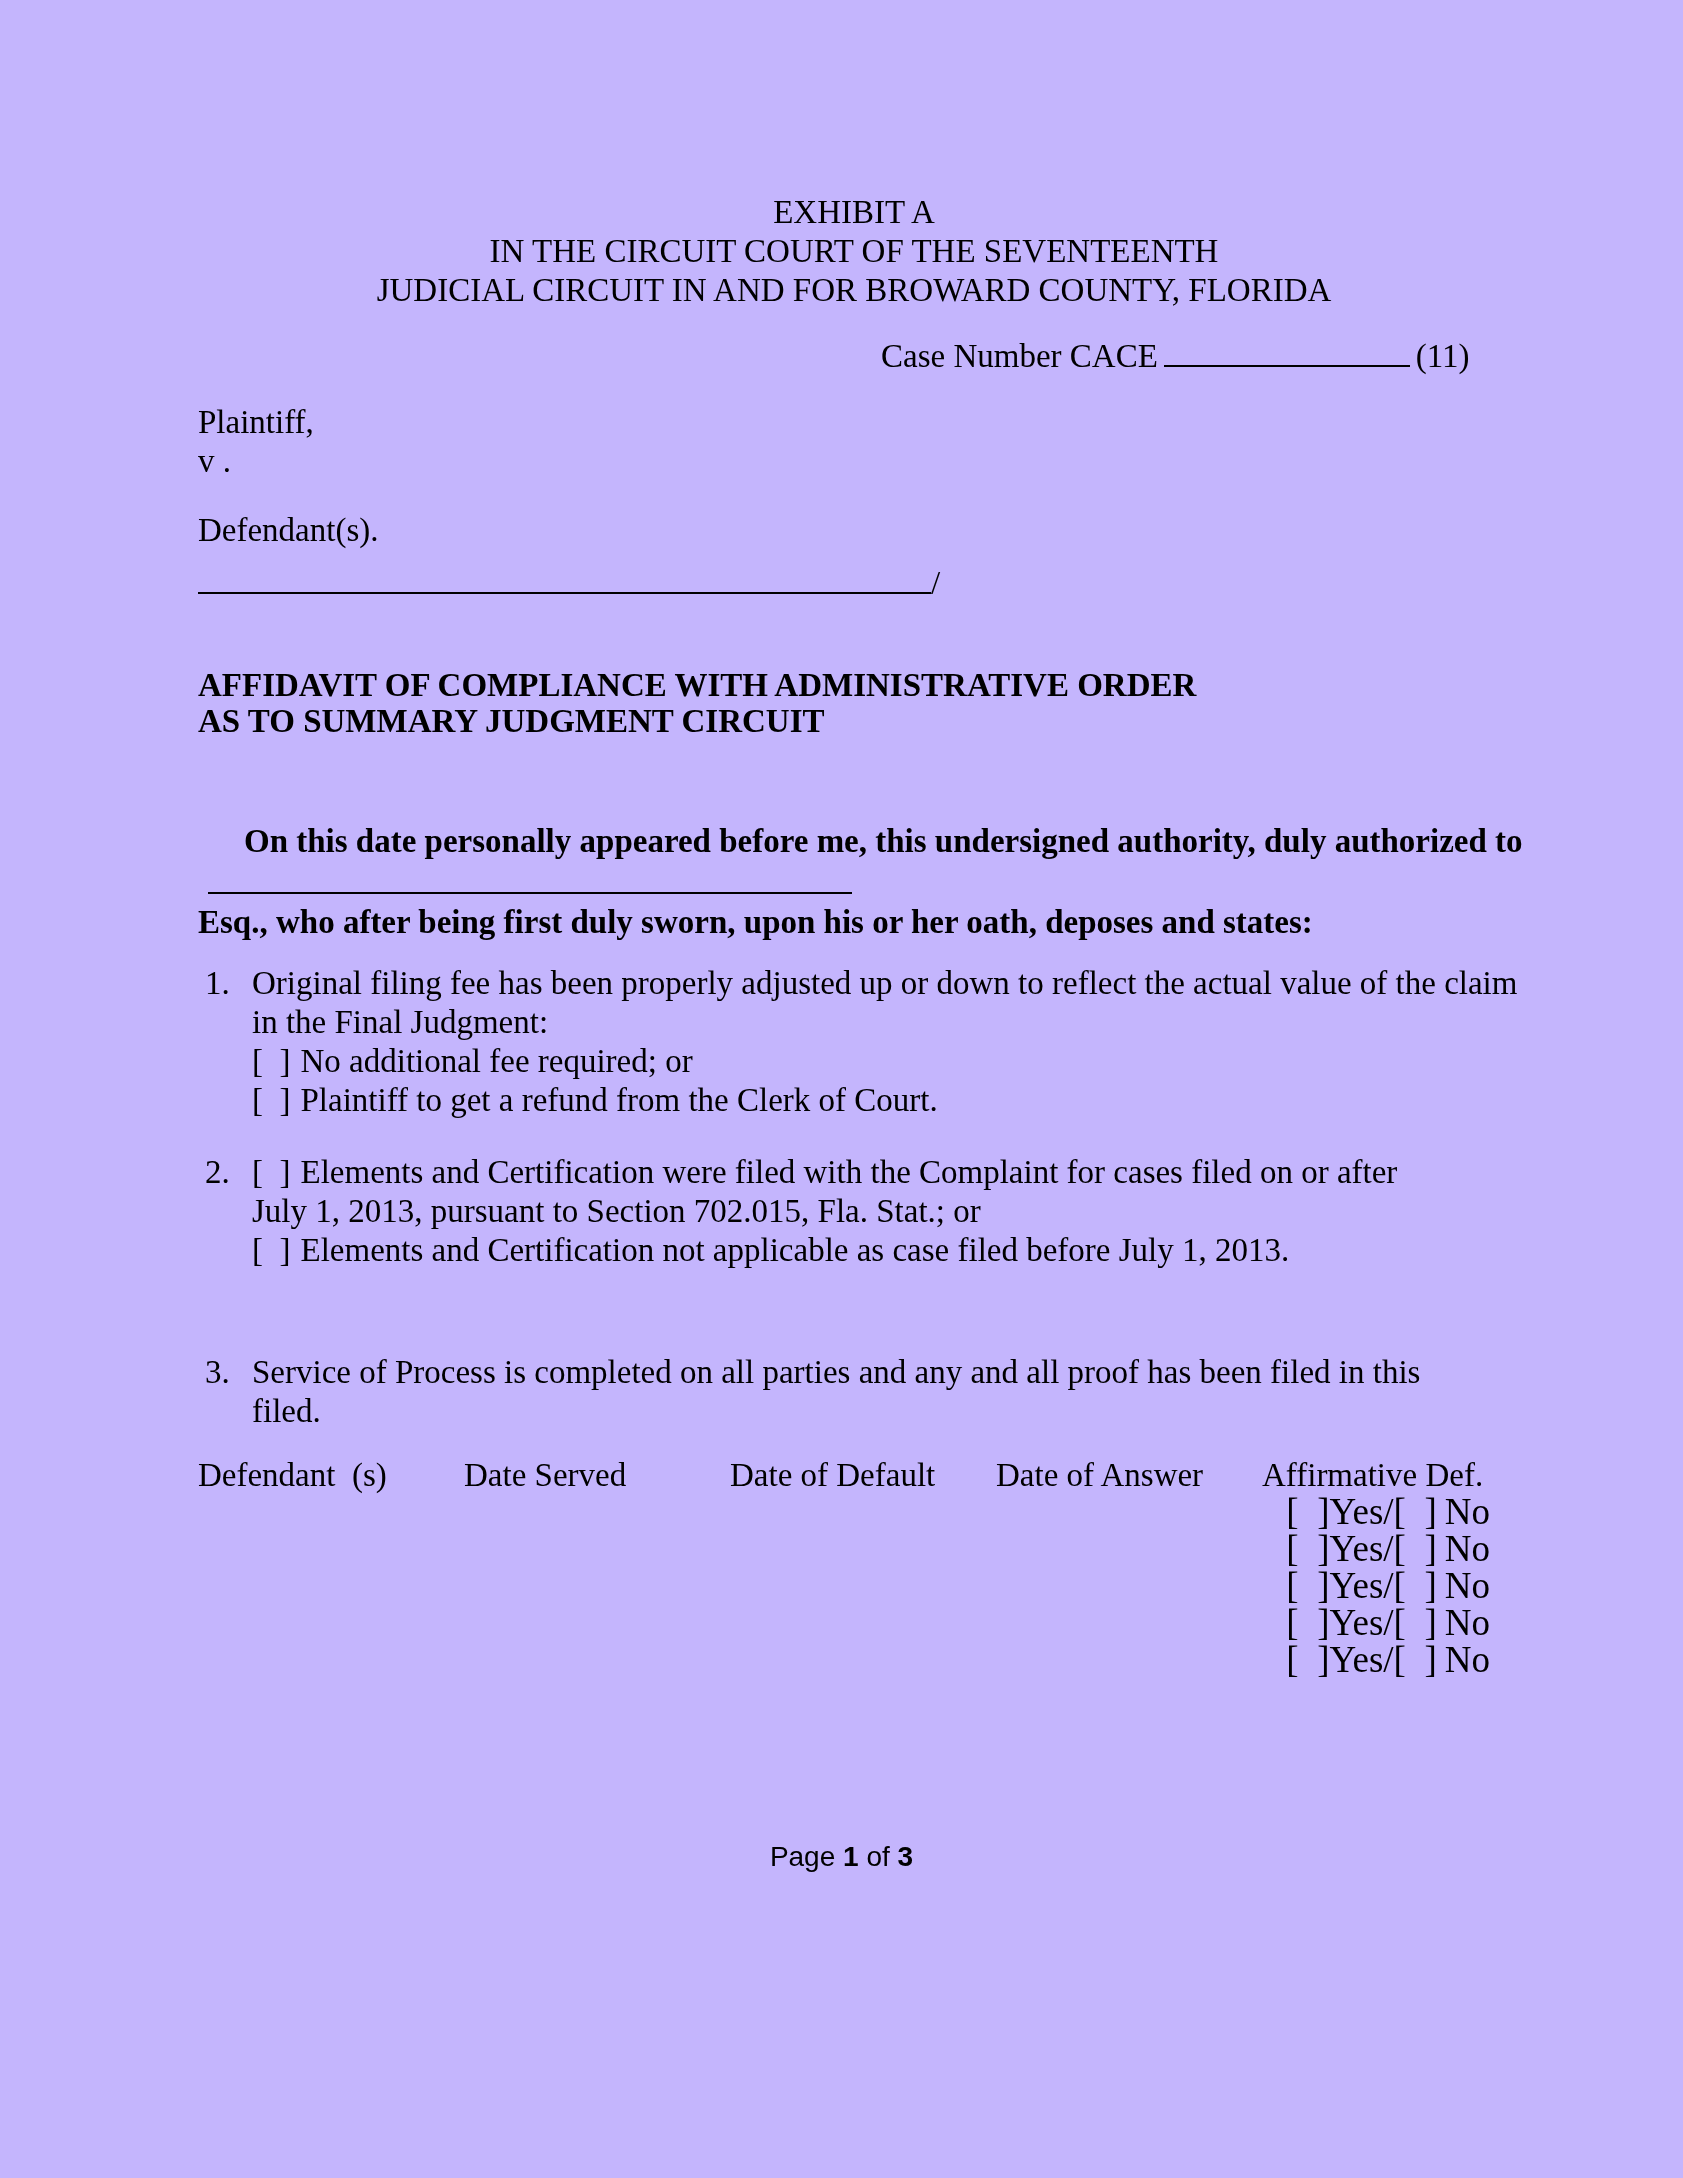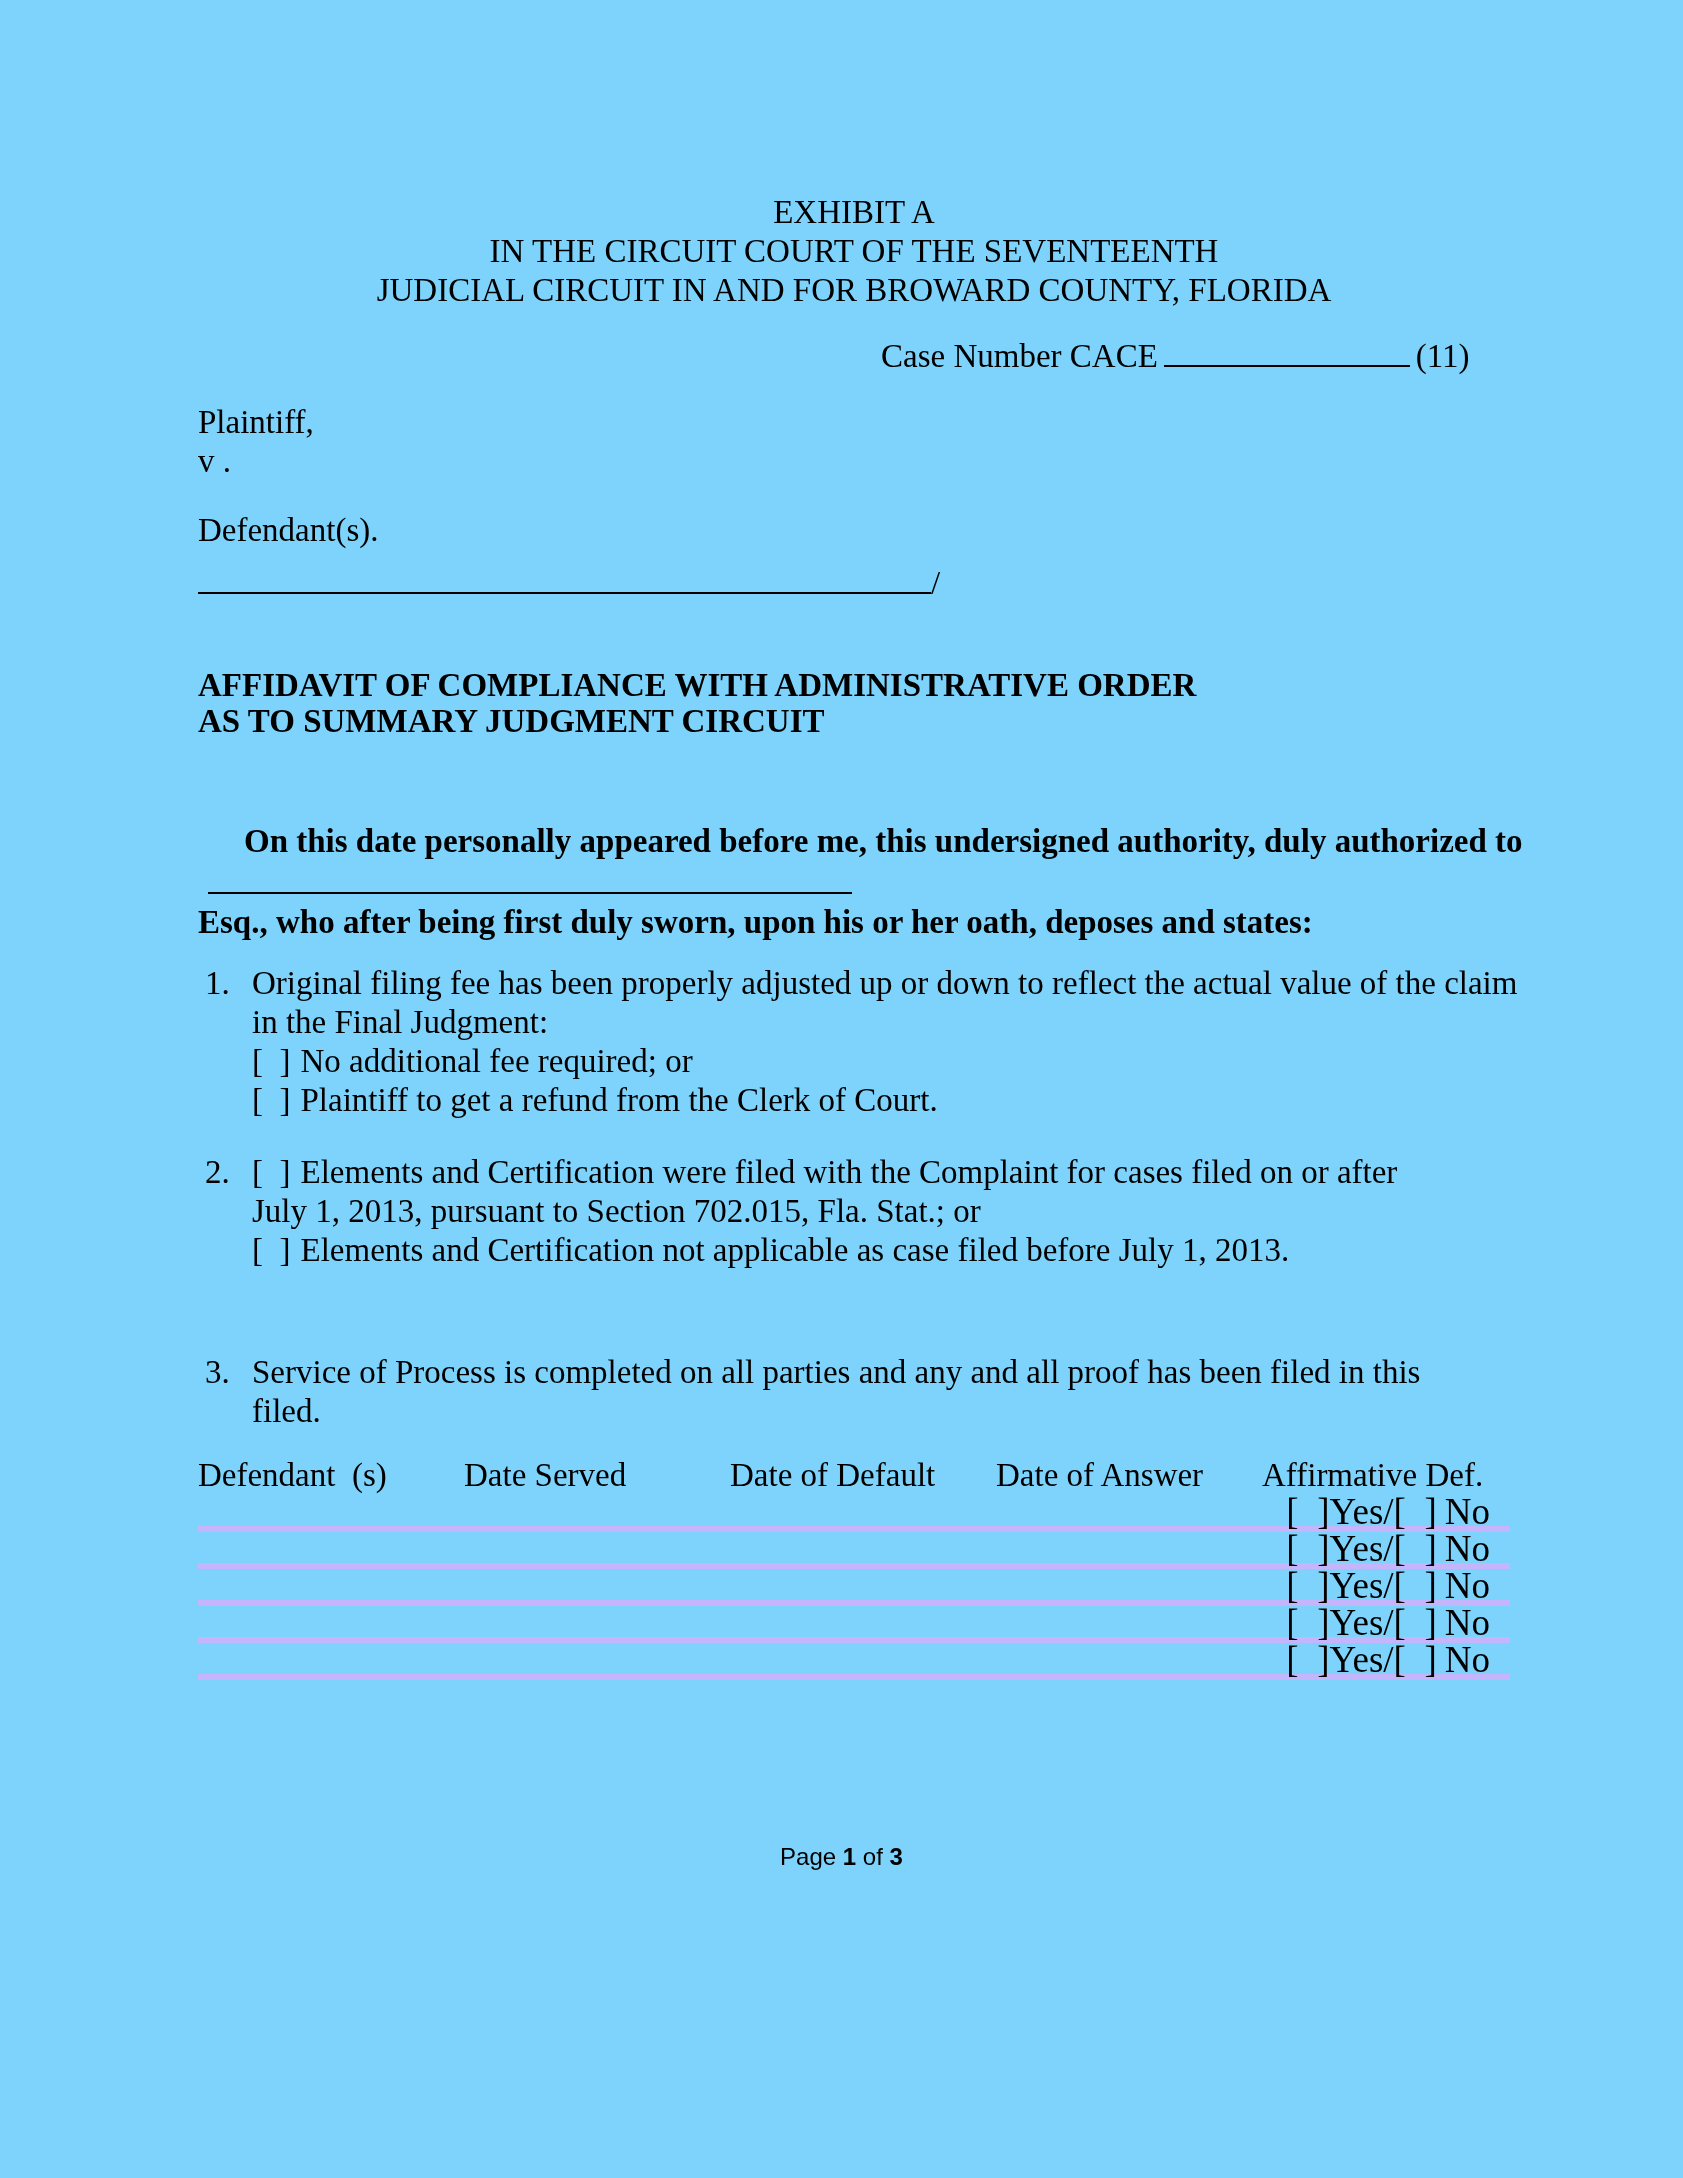--- a/index.html
+++ b/index.html
@@ -1,21 +1,21 @@
 <!DOCTYPE html>
 <html><head>
 <meta charset="utf-8">
 <style>
   * { margin: 0; padding: 0; box-sizing: border-box; }
   html, body { background: #ffffff; }
   .page {
     position: relative;
     width: 1683px;
     height: 2178px;
-    background: #7dd3fc;
+    background: #c4b5fd;
     color: #000000;
     font-family: "Liberation Serif", "DejaVu Serif", serif;
     font-size: 33px;
     line-height: 39px;
     overflow: hidden;
   }
   .content {
     position: absolute;
     left: 198px;
     top: 0;
@@ -62,21 +62,21 @@
     white-space: nowrap;
   }
   .no-label { margin-left: 8px; }
   .footer {
     position: absolute;
     top: 1839px;
     left: 0;
     width: 1683px;
     text-align: center;
     font-family: "Liberation Sans", "DejaVu Sans", sans-serif;
-    font-size: 24px;
+    font-size: 28px;
     line-height: 36px;
   }
   .footer .bold { font-weight: bold; }
 </style>
 </head>
 <body>
 
 <div class="page">
   <div class="content">
 

